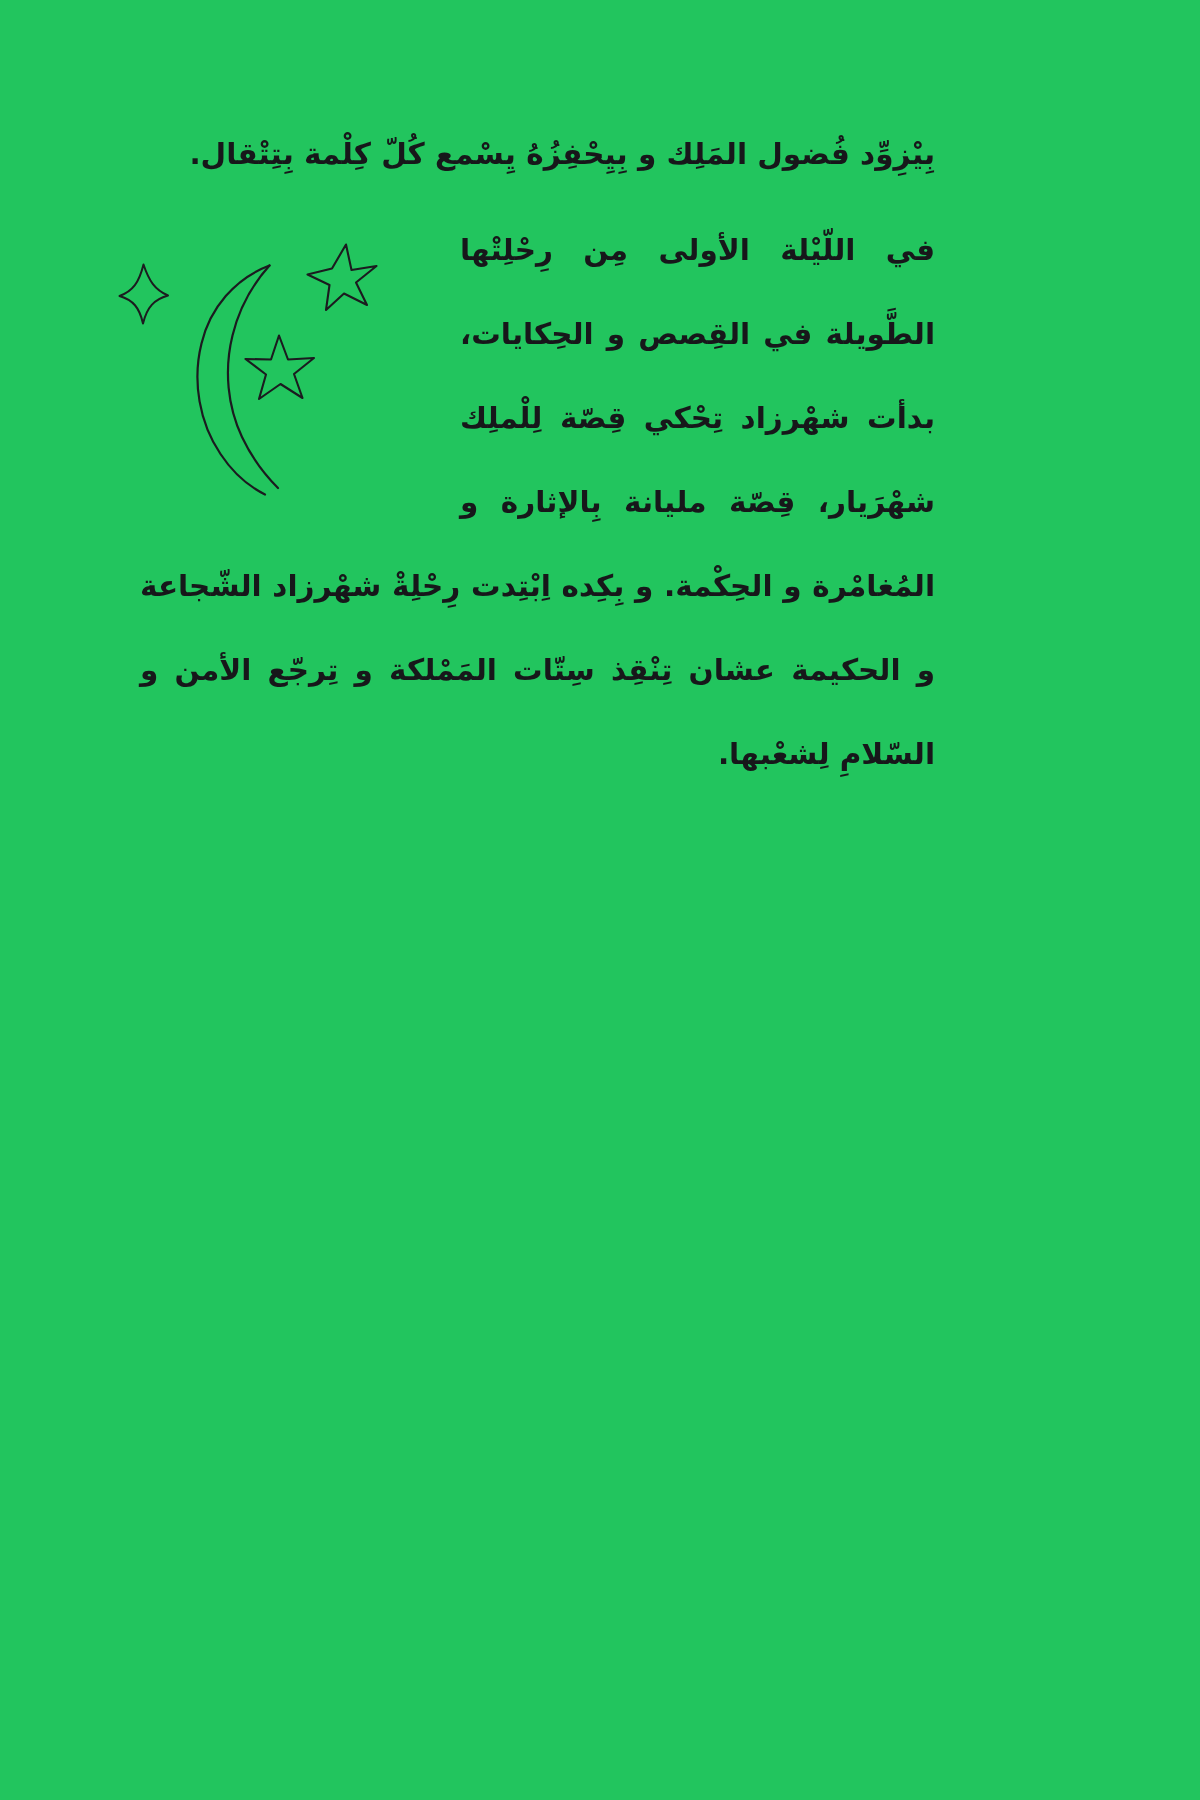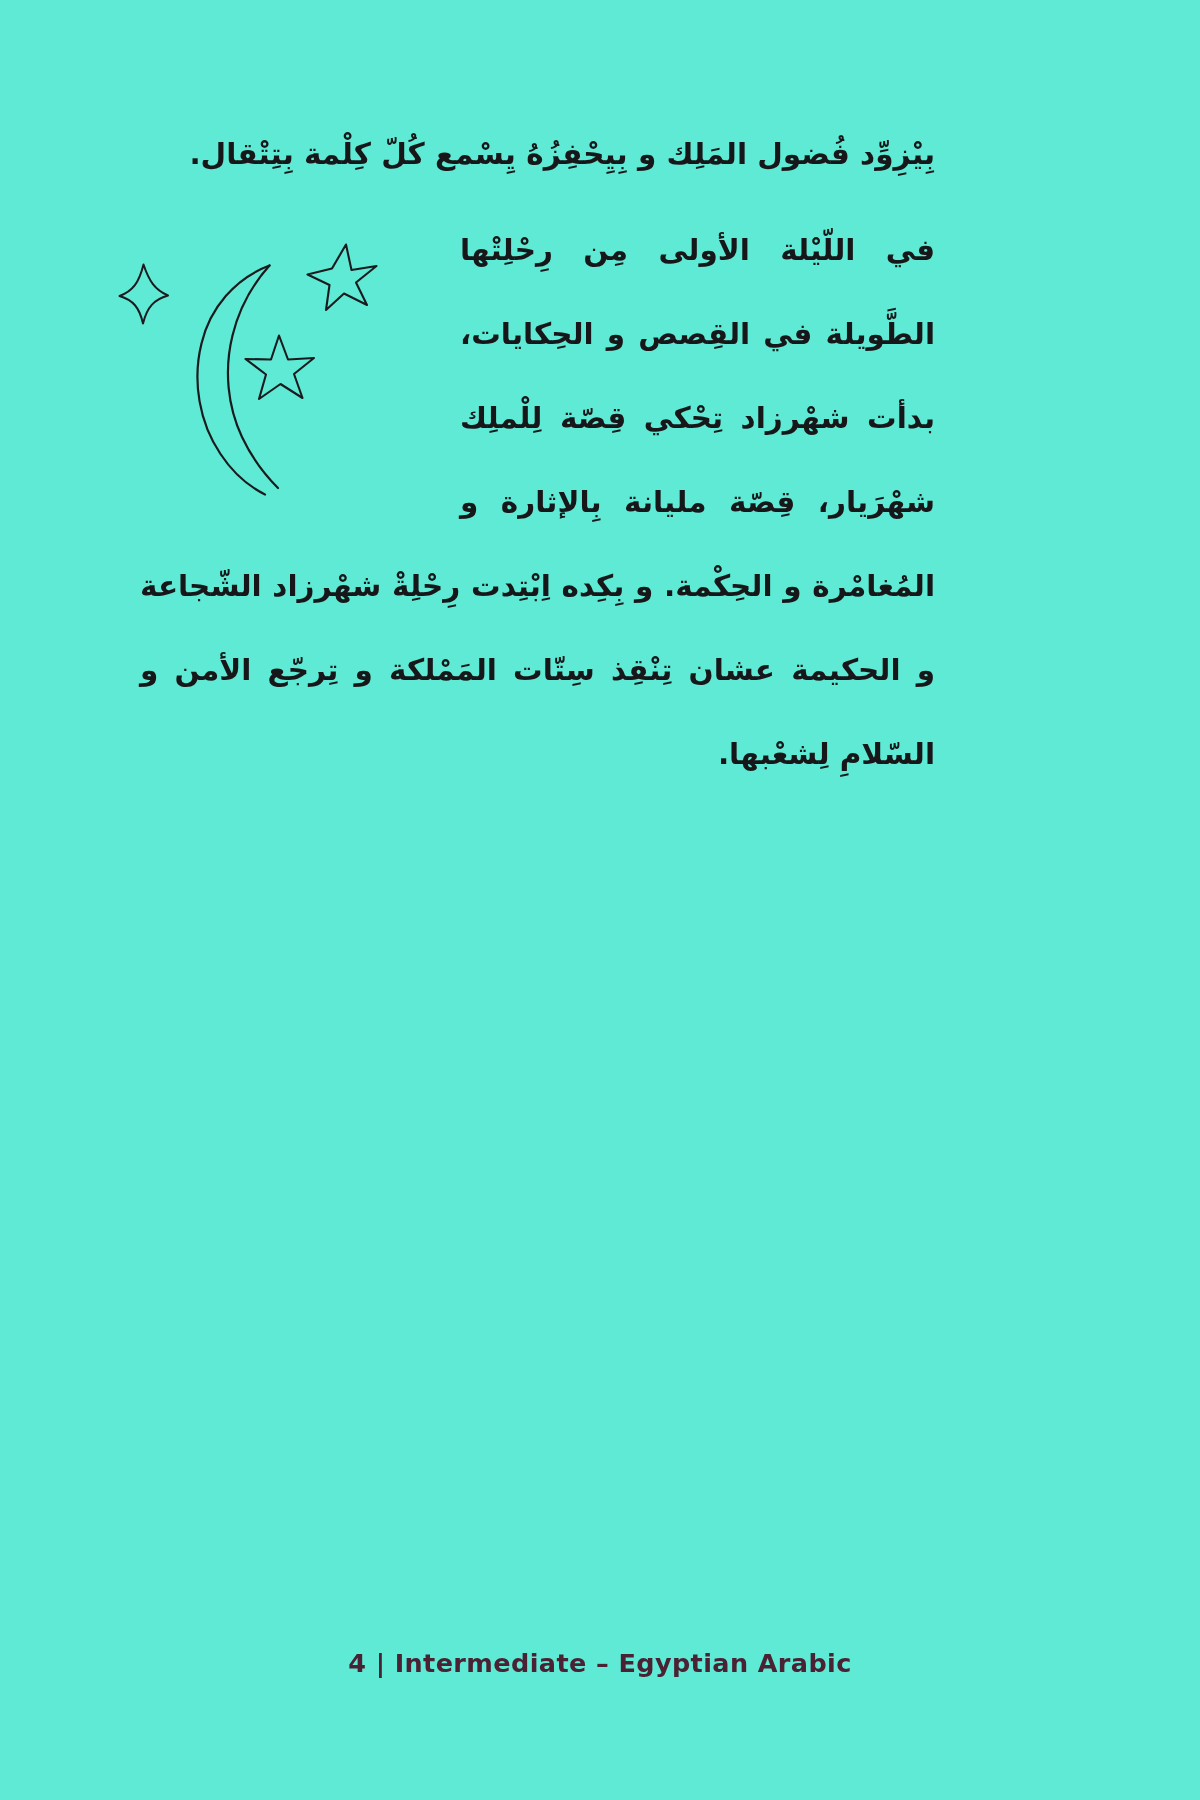--- a/index.html
+++ b/index.html
@@ -12,21 +12,21 @@
     height: 1800px;
     position: relative;
     overflow: hidden;
     font-family: "DejaVu Sans", "Liberation Sans", sans-serif;
     -webkit-font-smoothing: antialiased;
   }
 
   .page {
     position: absolute;
     inset: 0;
-    background: #5eead4;
+    background: #22c55e;
   }
 
   
   .content {
     position: absolute;
     top: 112px;
     right: 265px;
     left: 140px;
     direction: rtl;
     text-align: justify;
@@ -135,17 +135,14 @@
   </div>
 
   <div class="content">
 
     <p class="para p1">ب<span class="hk" style="color: rgb(232, 160, 32);">ِ</span>ي<span class="hk" style="color: rgb(232, 160, 32);">ْ</span>ز<span class="hk" style="color: rgb(232, 160, 32);">ِ</span>و<span class="hk" style="color: rgb(232, 160, 32);">ِّ</span>د ف<span class="hk" style="color: rgb(232, 160, 32);">ُ</span>ضول الم<span class="hk" style="color: rgb(232, 160, 32);">َ</span>ل<span class="hk" style="color: rgb(232, 160, 32);">ِ</span>ك و ب<span class="hk" style="color: rgb(232, 160, 32);">ِ</span>ي<span class="hk" style="color: rgb(232, 160, 32);">ِ</span>ح<span class="hk" style="color: rgb(232, 160, 32);">ْ</span>ف<span class="hk" style="color: rgb(232, 160, 32);">ِ</span>ز<span class="hk" style="color: rgb(232, 160, 32);">ُ</span>ه<span class="hk" style="color: rgb(232, 160, 32);">ُ</span> ي<span class="hk" style="color: rgb(232, 160, 32);">ِ</span>س<span class="hk" style="color: rgb(232, 160, 32);">ْ</span>مع ك<span class="hk" style="color: rgb(232, 160, 32);">ُ</span>ل<span class="hk" style="color: rgb(232, 160, 32);">ّ</span> ك<span class="hk" style="color: rgb(232, 160, 32);">ِ</span>ل<span class="hk" style="color: rgb(232, 160, 32);">ْ</span>مة ب<span class="hk" style="color: rgb(232, 160, 32);">ِ</span>ت<span class="hk" style="color: rgb(232, 160, 32);">ِ</span>ت<span class="hk" style="color: rgb(232, 160, 32);">ْ</span>قال.</p>
 
     <p class="para p2"><span class="moon-float"></span>في الل<span class="hk" style="color: rgb(232, 160, 32);">ّ</span>ي<span class="hk" style="color: rgb(232, 160, 32);">ْ</span>لة الأولى م<span class="hk" style="color: rgb(232, 160, 32);">ِ</span>ن ر<span class="hk" style="color: rgb(232, 160, 32);">ِ</span>ح<span class="hk" style="color: rgb(232, 160, 32);">ْ</span>ل<span class="hk" style="color: rgb(232, 160, 32);">ِ</span>ت<span class="hk" style="color: rgb(232, 160, 32);">ْ</span>ها الط<span class="hk" style="color: rgb(232, 160, 32);">َّ</span>ويلة في الق<span class="hk" style="color: rgb(232, 160, 32);">ِ</span>صص و الح<span class="hk" style="color: rgb(232, 160, 32);">ِ</span>كايات، بدأت شه<span class="hk" style="color: rgb(232, 160, 32);">ْ</span>رزاد ت<span class="hk" style="color: rgb(232, 160, 32);">ِ</span>ح<span class="hk" style="color: rgb(232, 160, 32);">ْ</span>كي ق<span class="hk" style="color: rgb(232, 160, 32);">ِ</span>ص<span class="hk" style="color: rgb(232, 160, 32);">ّ</span>ة ل<span class="hk" style="color: rgb(232, 160, 32);">ِ</span>ل<span class="hk" style="color: rgb(232, 160, 32);">ْ</span>مل<span class="hk" style="color: rgb(232, 160, 32);">ِ</span>ك شه<span class="hk" style="color: rgb(232, 160, 32);">ْ</span>ر<span class="hk" style="color: rgb(232, 160, 32);">َ</span>يار، ق<span class="hk" style="color: rgb(232, 160, 32);">ِ</span>ص<span class="hk" style="color: rgb(232, 160, 32);">ّ</span>ة مليانة ب<span class="hk" style="color: rgb(232, 160, 32);">ِ</span>الإثارة و الم<span class="hk" style="color: rgb(232, 160, 32);">ُ</span>غام<span class="hk" style="color: rgb(232, 160, 32);">ْ</span>رة و الح<span class="hk" style="color: rgb(232, 160, 32);">ِ</span>ك<span class="hk" style="color: rgb(232, 160, 32);">ْ</span>مة. و ب<span class="hk" style="color: rgb(232, 160, 32);">ِ</span>ك<span class="hk" style="color: rgb(232, 160, 32);">ِ</span>ده ا<span class="hk" style="color: rgb(232, 160, 32);">ِ</span>ب<span class="hk" style="color: rgb(232, 160, 32);">ْ</span>ت<span class="hk" style="color: rgb(232, 160, 32);">ِ</span>دت ر<span class="hk" style="color: rgb(232, 160, 32);">ِ</span>ح<span class="hk" style="color: rgb(232, 160, 32);">ْ</span>ل<span class="hk" style="color: rgb(232, 160, 32);">ِ</span>ة<span class="hk" style="color: rgb(232, 160, 32);">ْ</span> شه<span class="hk" style="color: rgb(232, 160, 32);">ْ</span>رزاد الش<span class="hk" style="color: rgb(232, 160, 32);">ّ</span>جاعة و الحكيمة عشان ت<span class="hk" style="color: rgb(232, 160, 32);">ِ</span>ن<span class="hk" style="color: rgb(232, 160, 32);">ْ</span>ق<span class="hk" style="color: rgb(232, 160, 32);">ِ</span>ذ س<span class="hk" style="color: rgb(232, 160, 32);">ِ</span>ت<span class="hk" style="color: rgb(232, 160, 32);">ّ</span>ات الم<span class="hk" style="color: rgb(232, 160, 32);">َ</span>م<span class="hk" style="color: rgb(232, 160, 32);">ْ</span>لكة و ت<span class="hk" style="color: rgb(232, 160, 32);">ِ</span>رج<span class="hk" style="color: rgb(232, 160, 32);">ّ</span>ع الأمن و الس<span class="hk" style="color: rgb(232, 160, 32);">ّ</span>لام<span class="hk" style="color: rgb(232, 160, 32);">ِ</span> ل<span class="hk" style="color: rgb(232, 160, 32);">ِ</span>شع<span class="hk" style="color: rgb(232, 160, 32);">ْ</span>بها.</p>
 
   </div>
 
-  <div class="footer">
-    <span class="footer-text">4 | Intermediate – Egyptian Arabic</span>
-  </div>
 
 </div>
 
 </body></html>

